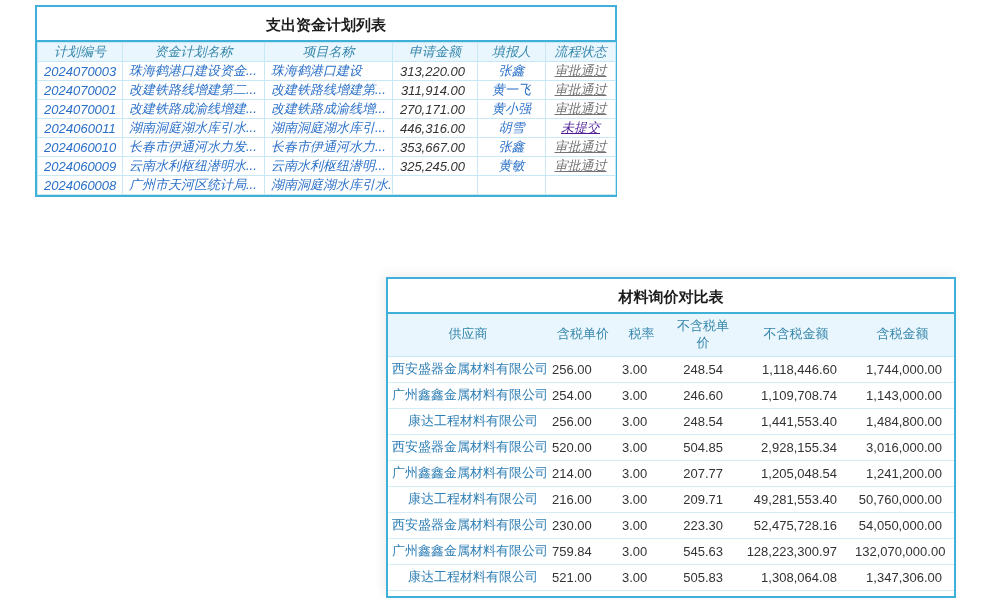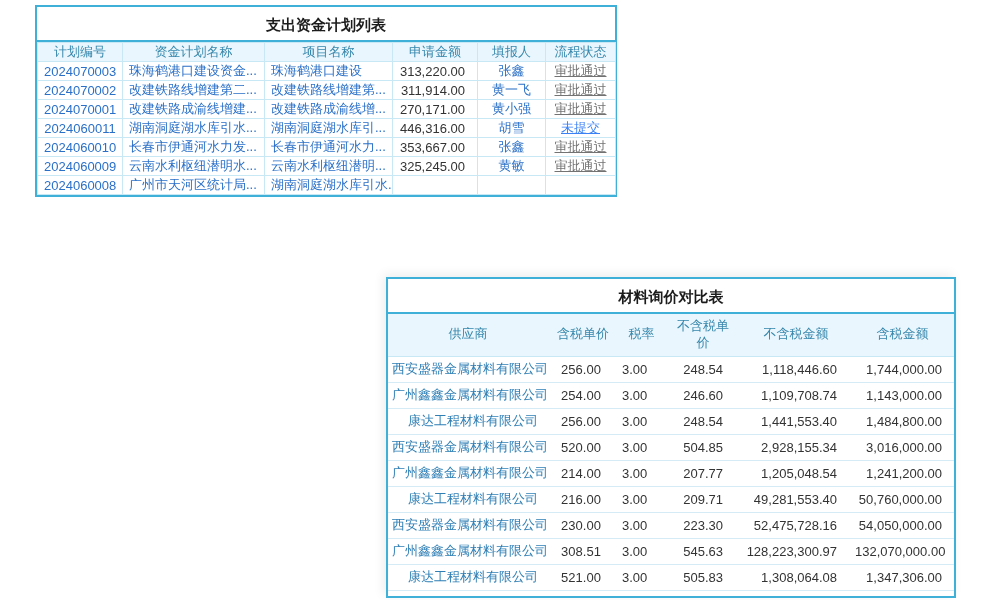--- a/index.html
+++ b/index.html
@@ -25,44 +25,44 @@
   table { width: 100%; border-collapse: collapse; table-layout: fixed; }
   th {
     background: #e9f6fd; color: #3787ac;
     font-weight: normal; font-size: 13px; text-align: center;
     vertical-align: middle;
   }
   td { font-size: 13px; color: #333333; vertical-align: middle; background: #ffffff; }
 
   
   #plan-panel { left: 35px; top: 5px; width: 582px; z-index: 1; }
-  #plan-panel th, #plan-panel td { border: 1px solid #c9e8f5; height: 18px; padding: 0 6px; }
+  #plan-panel th, #plan-panel td { border: 1px solid #c9e8f5; height: 18px; padding: 0 6px; font-style: italic; }
   #plan-panel .col-id { text-align: center; color: #2a70c8; }
   #plan-panel .col-plan_name,
   #plan-panel .col-project_name {
     text-align: left; color: #2a70c8;
     white-space: nowrap; overflow: hidden;
   }
   #plan-panel .col-amount { text-align: right; padding-right: 12px; color: #333333; }
   #plan-panel .col-reporter { text-align: center; color: #2a70c8; }
   #plan-panel .col-status { text-align: center; }
   .status { cursor: pointer; }
   .status.green { color: #737373; text-decoration: underline; }
-  .status.red { color: #3b82f6; text-decoration: underline; }
+  .status.red { color: #4c1d95; text-decoration: underline; }
 
   
   #quote-panel {
     left: 386px; top: 277px; width: 570px; height: 321px;
     overflow: hidden; z-index: 2;
     box-shadow: -3px -3px 10px rgba(0,0,0,0.07);
   }
   #quote-panel th { height: 42px; padding: 0 8px; border-bottom: 1px solid #c9e8f5; line-height: 1.3; }
   #quote-panel td { height: 26px; padding: 0 12px 0 4px; border-bottom: 1px solid #d5ecf7; }
   #quote-panel .col-supplier { text-align: right; color: #2f7fb5; padding-right: 10px; white-space: nowrap; overflow: hidden; }
-  #quote-panel .col-price_tax { text-align: center; padding-right: 8px; }
+  #quote-panel .col-price_tax { text-align: left; padding-right: 8px; }
   #quote-panel .col-tax_rate { text-align: left; padding-right: 12px; }
   #quote-panel .col-price_no_tax { text-align: right; padding-right: 18px; }
   #quote-panel .col-amount_no_tax { text-align: right; padding-right: 14px; }
   #quote-panel .col-amount_tax { text-align: right; padding-right: 12px; }
 </style>
 </head>
 <body>
 
 <div class="panel" id="plan-panel">
   <div class="panel-title">支出资金计划列表</div>
@@ -219,21 +219,21 @@
         <tr>
           <td class="col-supplier">西安盛器金属材料有限公司</td>
           <td class="col-price_tax">230.00</td>
           <td class="col-tax_rate">3.00</td>
           <td class="col-price_no_tax">223.30</td>
           <td class="col-amount_no_tax">52,475,728.16</td>
           <td class="col-amount_tax">54,050,000.00</td>
         </tr>
         <tr>
           <td class="col-supplier">广州鑫鑫金属材料有限公司</td>
-          <td class="col-price_tax">308.51</td>
+          <td class="col-price_tax">759.84</td>
           <td class="col-tax_rate">3.00</td>
           <td class="col-price_no_tax">545.63</td>
           <td class="col-amount_no_tax">128,223,300.97</td>
           <td class="col-amount_tax">132,070,000.00</td>
         </tr>
         <tr>
           <td class="col-supplier">康达工程材料有限公司</td>
           <td class="col-price_tax">521.00</td>
           <td class="col-tax_rate">3.00</td>
           <td class="col-price_no_tax">505.83</td>

